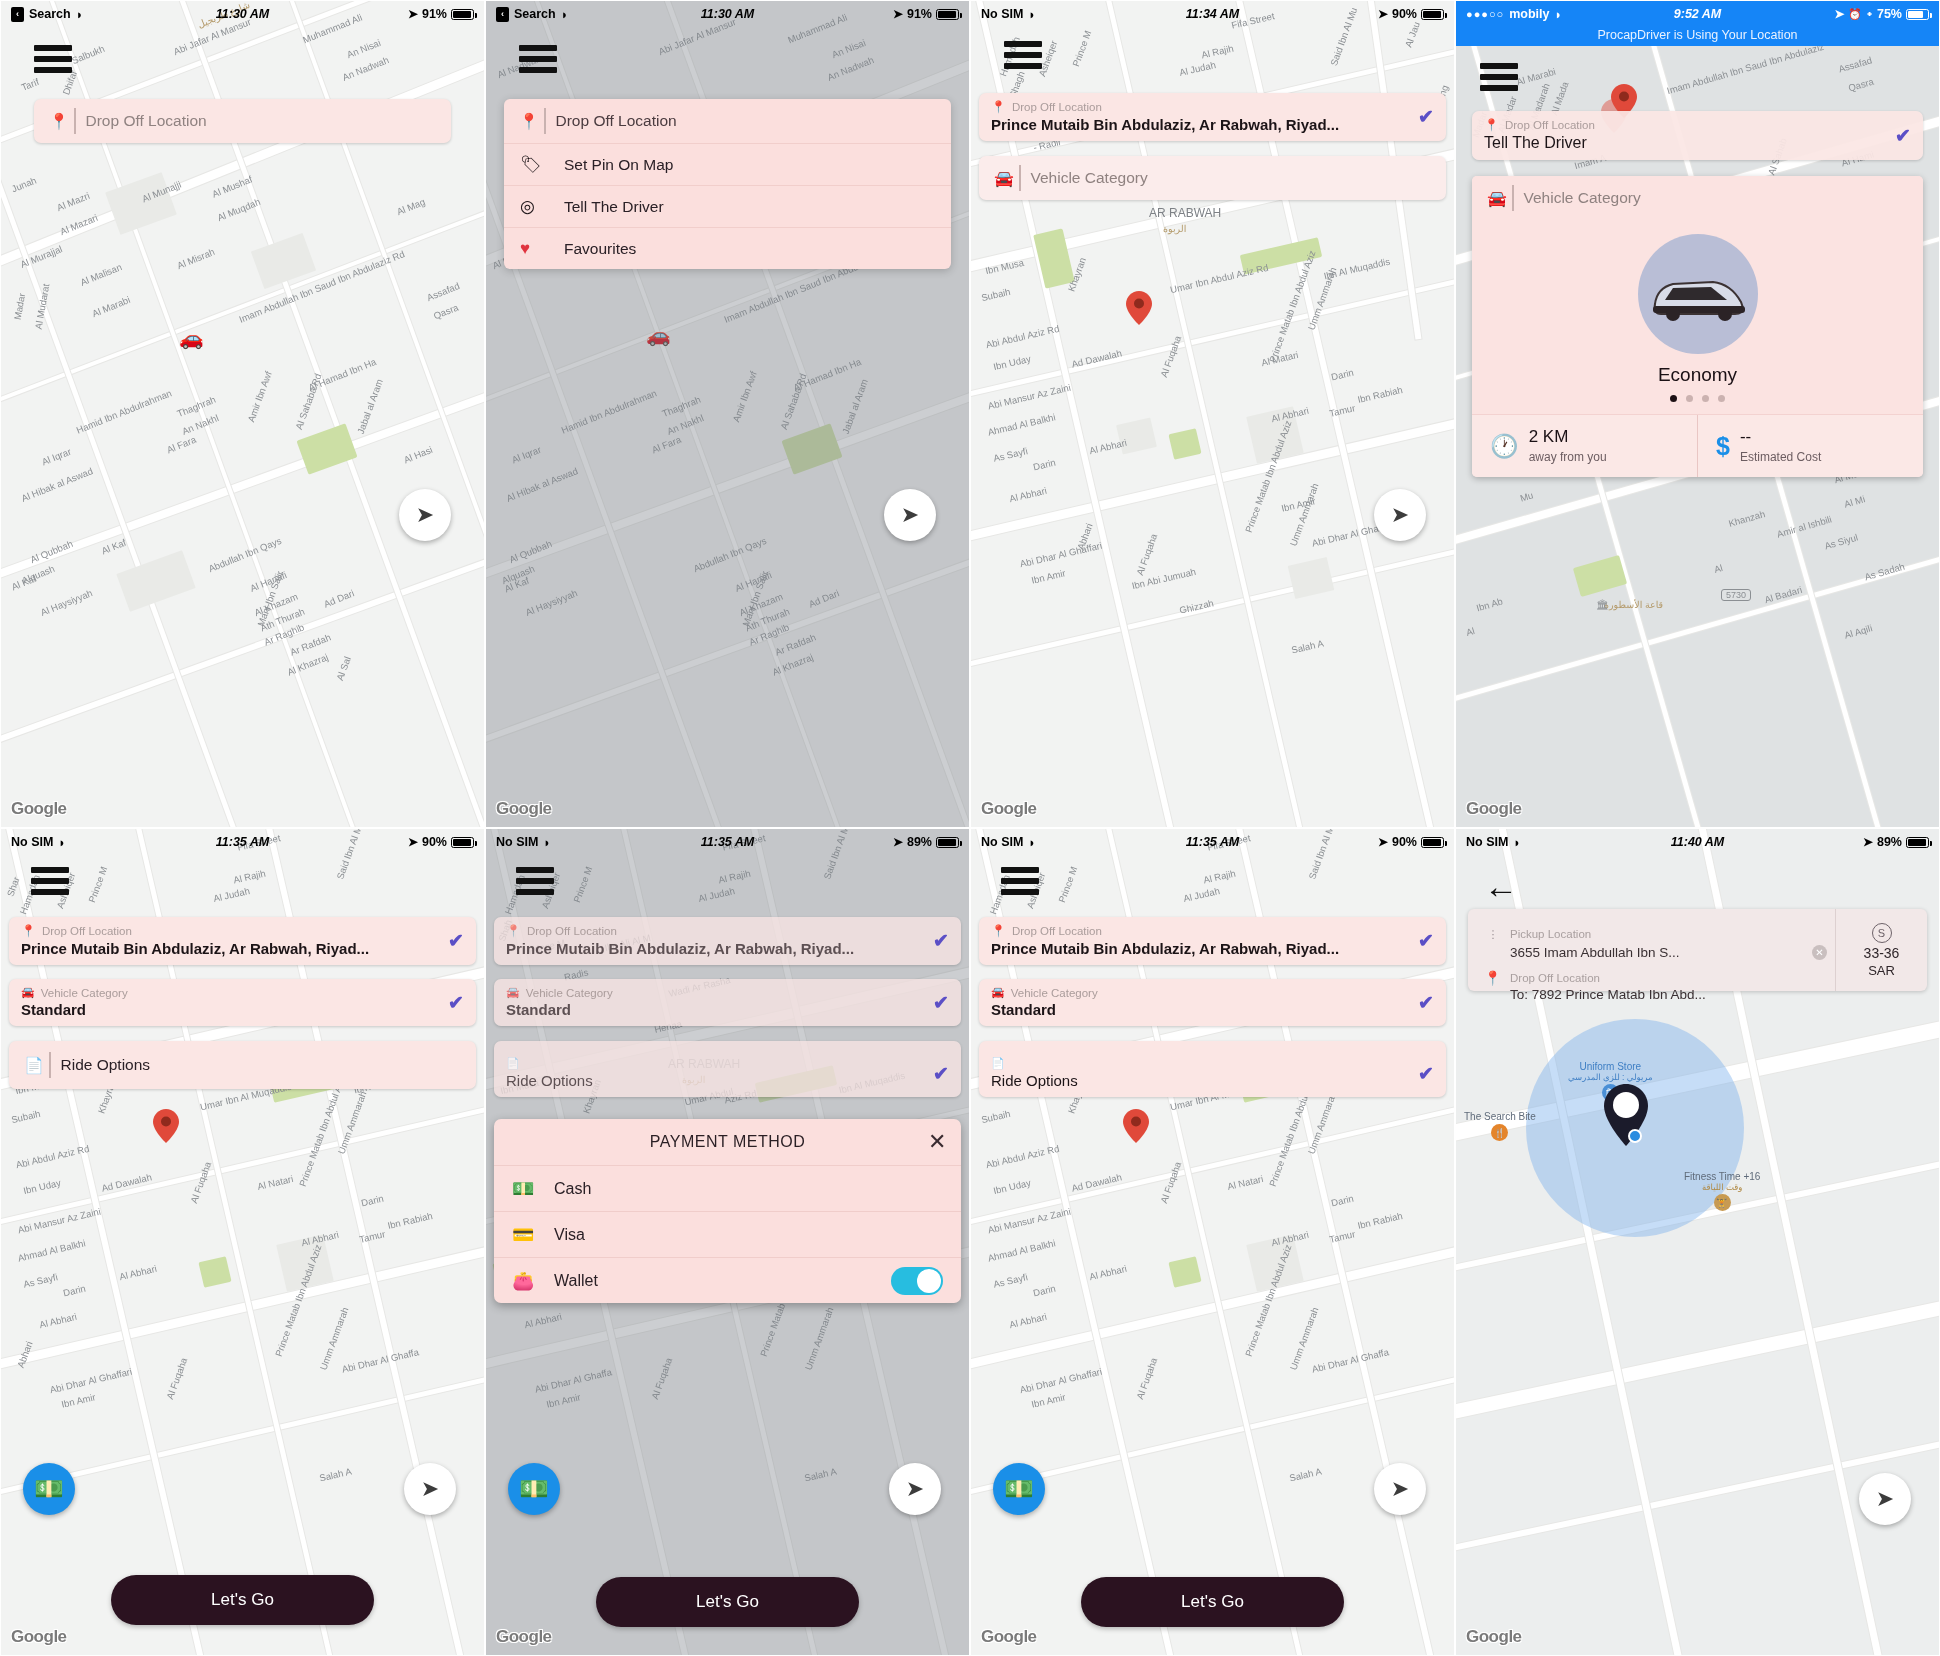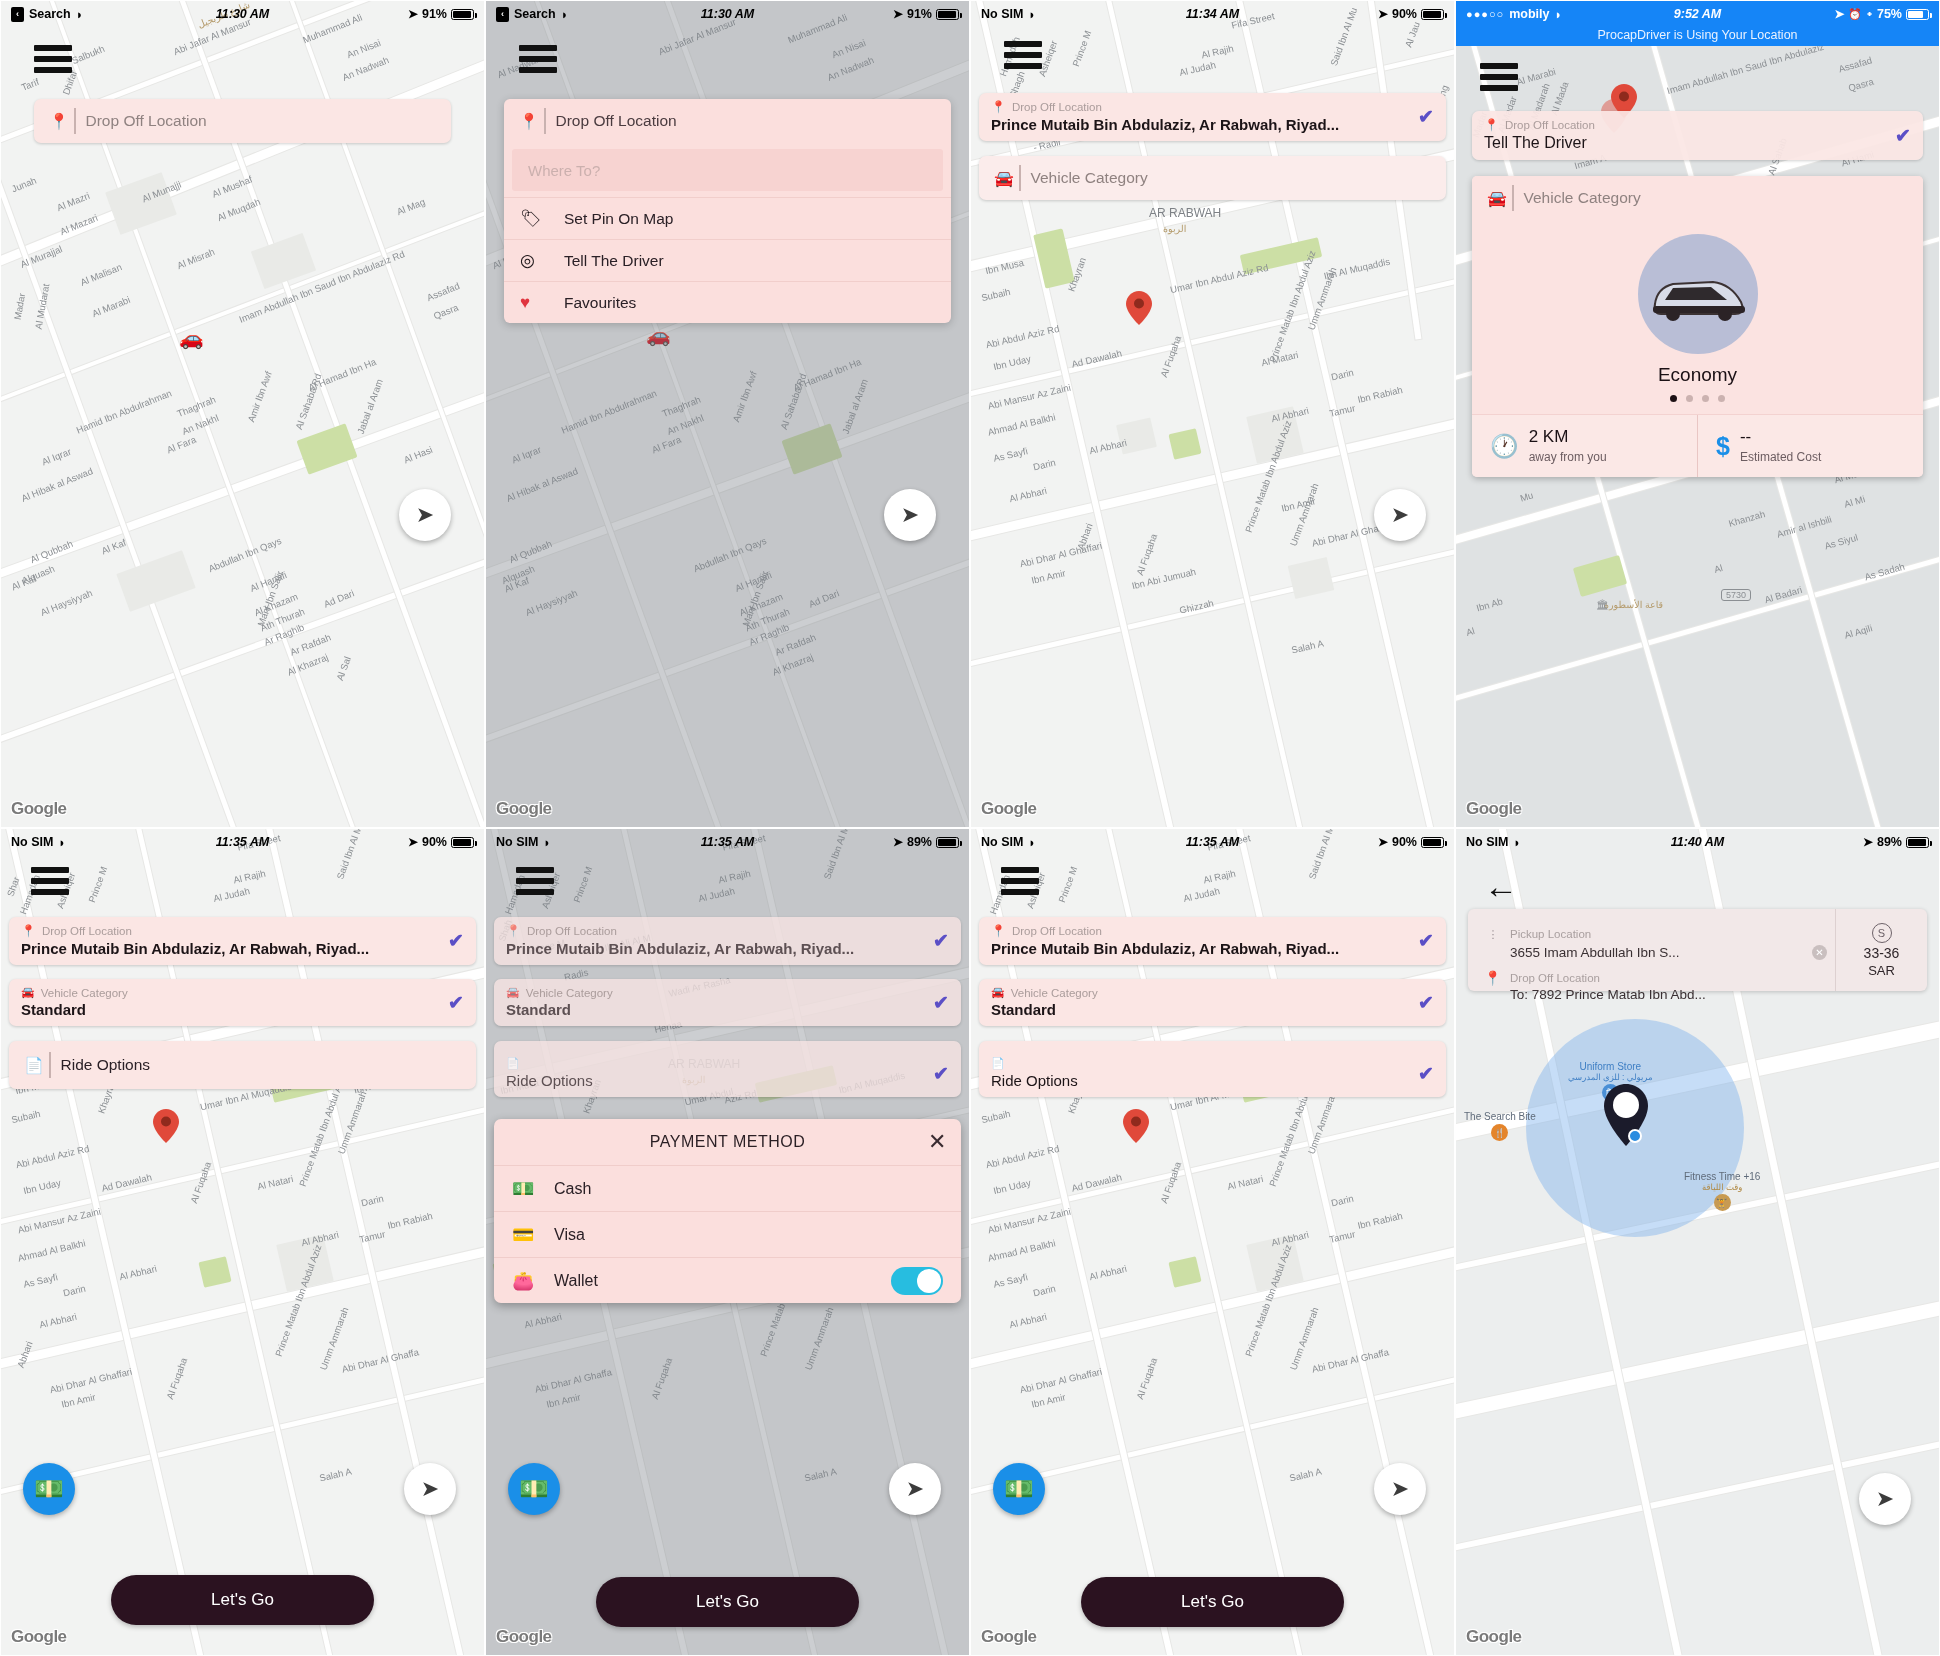--- a/index.html
+++ b/index.html
@@ -295,23 +295,20 @@
         <b></b>
         <b></b>
         <b></b>
       </div>
 
     <div class="menu" style="left:18px;top:98px;right:18px;">
       <div class="field">
         <span class="ficon">📍</span>
         <span class="fdiv"></span>
         <span class="fplace" style="color:#4a3b3f">Drop Off Location</span>
-      </div>
-      <div class="srch">
-        <span>Where To?</span>
       </div>
       <div class="mi">
         <span class="mic">🏷</span>
         <span class="mtx">Set Pin On Map</span>
       </div>
       <div class="mi">
         <span class="mic">◎</span>
         <span class="mtx">Tell The Driver</span>
       </div>
       <div class="mi">

